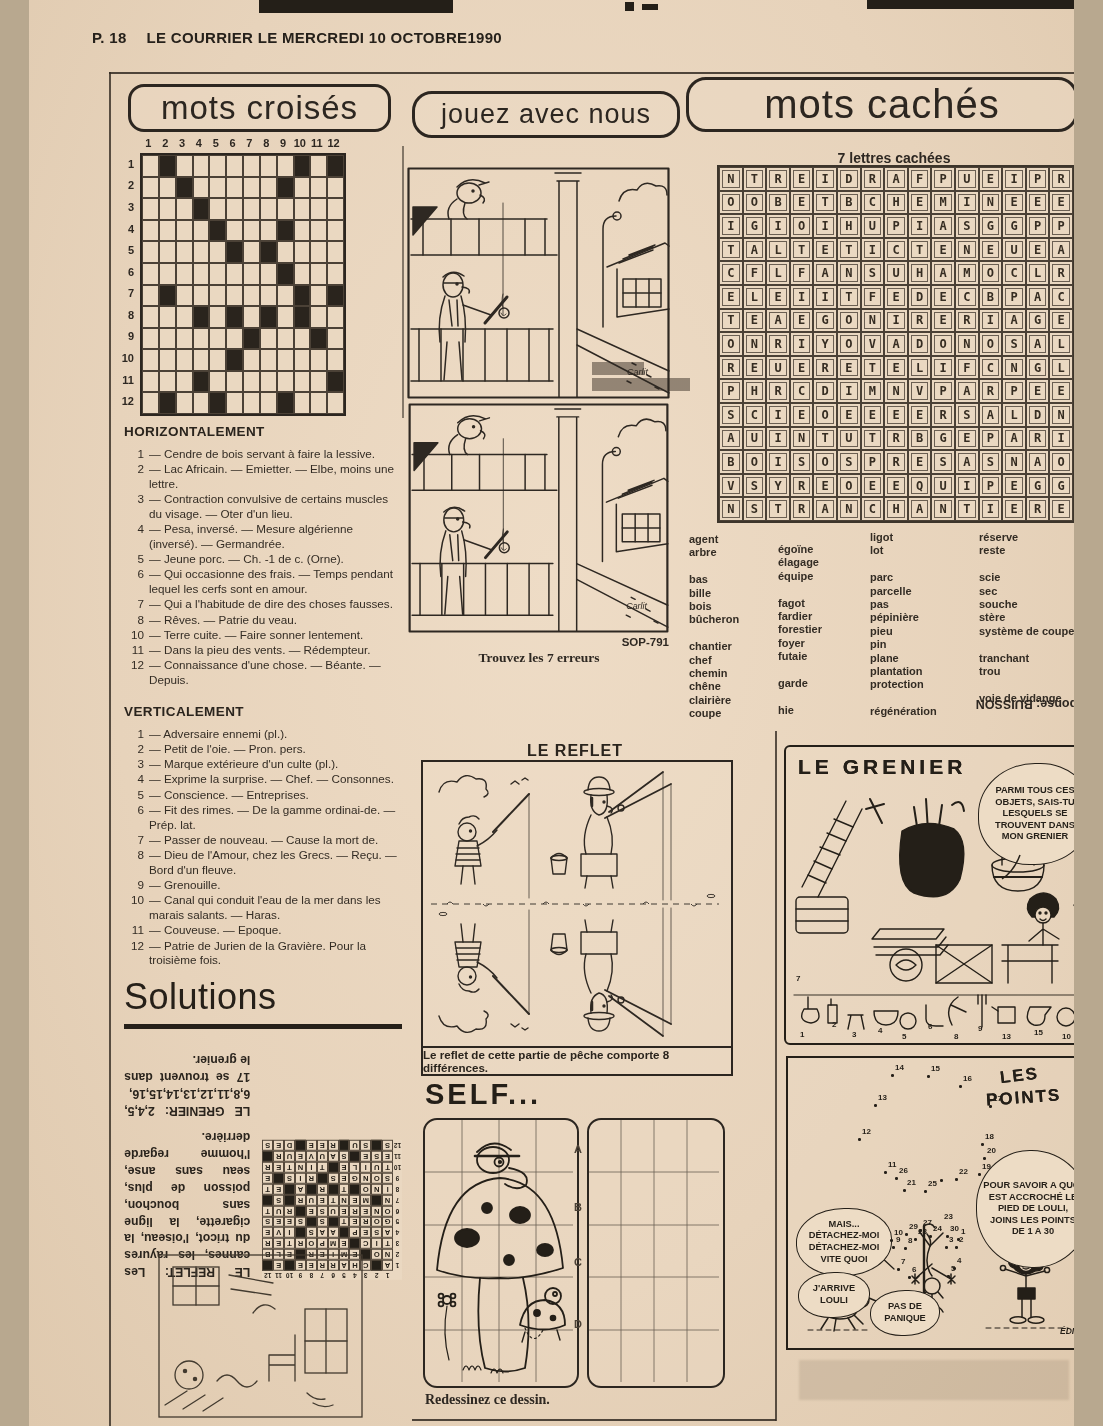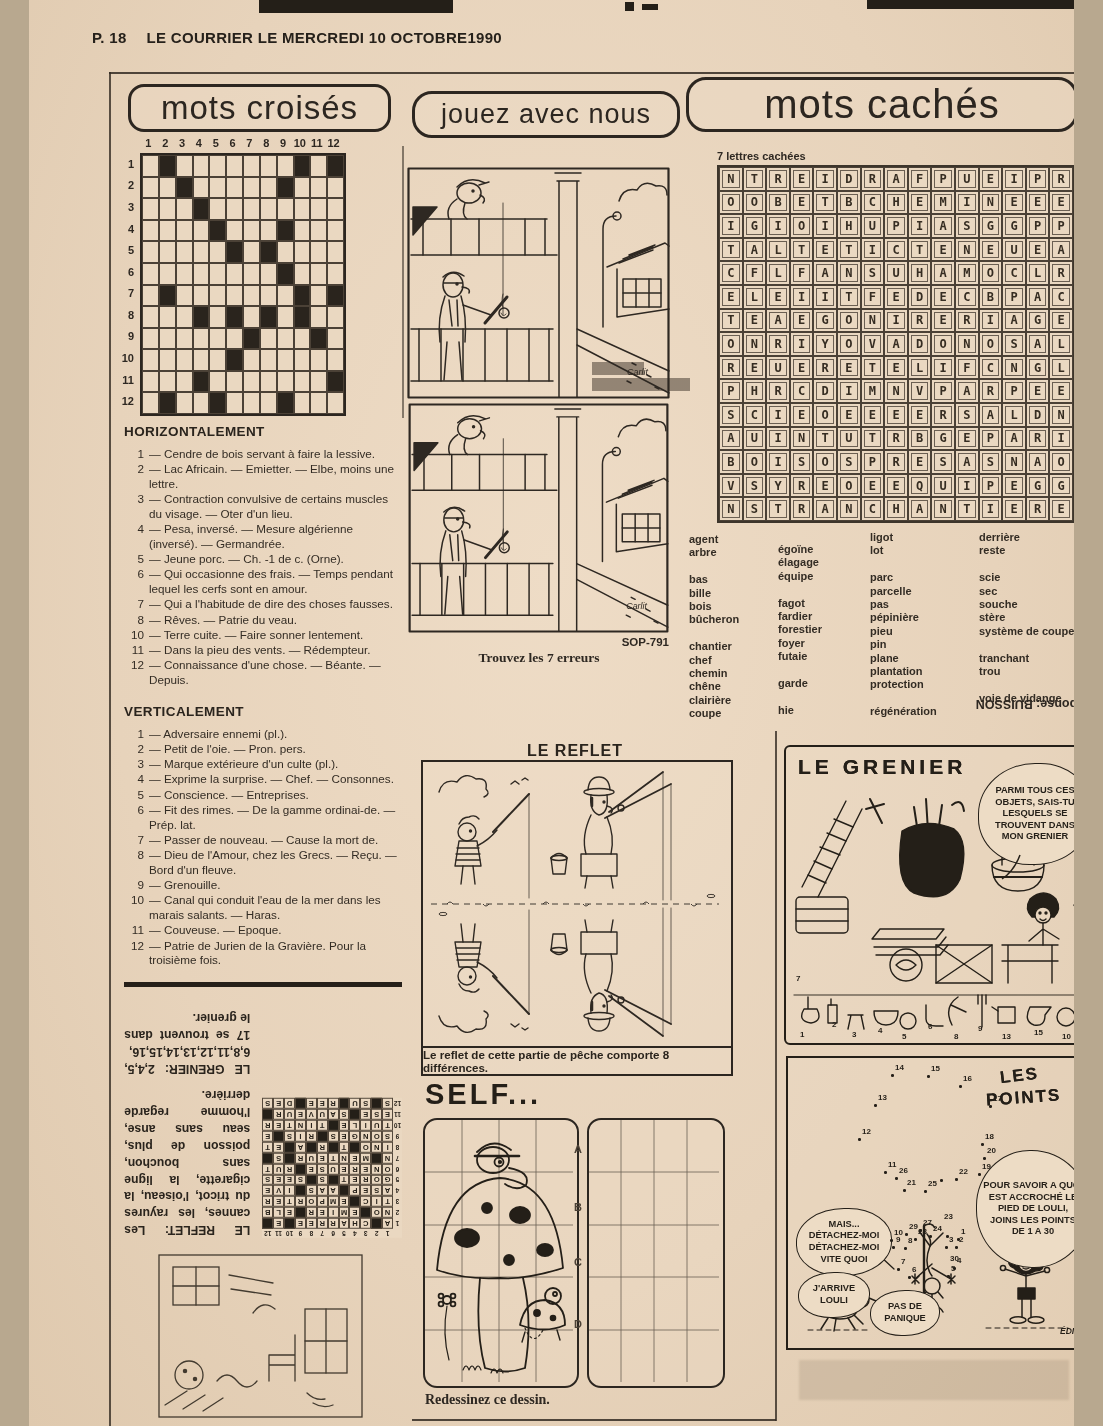--- a/index.html
+++ b/index.html
@@ -52,21 +52,21 @@
   .sc.blk{background:#241f18;}
   .sol-text{width:126px;font-size:12.2px;font-weight:700;line-height:1.38;text-align:justify;color:#2a241d;}
   .sol-text p{margin:0 0 10px 0;}
 
   
   .ws{position:absolute;display:grid;grid-template-columns:repeat(15,1fr);grid-template-rows:repeat(15,1fr);
       border:2px solid #3d352b;background:#ead8c1;}
   .wsc{border:1px solid #4b4136;outline:1px solid rgba(75,65,54,.8);outline-offset:-4px;
        display:flex;align-items:center;justify-content:center;
        font-family:"DejaVu Sans Mono", monospace;font-size:12px;font-weight:700;color:#362d22;}
-  .wscolhead{position:absolute;font-size:11px;font-weight:700;}
+  .wscolhead{position:absolute;text-align:center;font-size:14px;font-weight:700;}
   .wswcol{position:absolute;font-size:11px;font-weight:700;color:#332c24;}
   .wsw{height:13.4px;line-height:13.4px;white-space:nowrap;}
   .flip180{transform:rotate(180deg);}
 
   
   .panelbox{position:absolute;border:2px solid #2c2620;background:rgba(238,224,204,.25);}
   .capbar{position:absolute;left:0;right:0;bottom:0;height:26px;border-top:2px solid #2c2620;
           display:flex;align-items:center;justify-content:center;font-size:11.6px;font-weight:700;color:#2a241d;}
   .sectitle{position:absolute;text-align:center;font-weight:700;color:#2a241d;}
   .bubbleword{font-weight:900;letter-spacing:3px;font-size:29px;color:#241f18;}
@@ -392,20 +392,21 @@
           <span class="ct">— Couveuse. — Epoque.</span>
         </div>
         <div class="clue">
           <span class="cn">12</span>
           <span class="ct">— Patrie de Jurien de la Gravière. Pour la troisième fois.</span>
         </div>
       </div>
   </div>
 
   <div class="abs" style="left:95px;top:976px;width:278px;">
+    <div class="sol-head">Solutions</div>
     <div class="sol-rule"></div>
     <div class="sol-flip">
       <div class="sol-gridwrap" id="sol-grid">
           <span class="snum"></span>
           <span class="snum">1</span>
           <span class="snum">2</span>
           <span class="snum">3</span>
           <span class="snum">4</span>
           <span class="snum">5</span>
           <span class="snum">6</span>
@@ -1021,21 +1022,21 @@
       <div class="wsw">pépinière</div>
       <div class="wsw">pieu</div>
       <div class="wsw">pin</div>
       <div class="wsw">plane</div>
       <div class="wsw">plantation</div>
       <div class="wsw">protection</div>
       <div class="wsw">&nbsp;</div>
       <div class="wsw">régénération</div>
     </div>
   <div class="wswcol" id="ws-col3" style="left:950px;top:531px;width:110px;">
-      <div class="wsw">derrière</div>
+      <div class="wsw">réserve</div>
       <div class="wsw">reste</div>
       <div class="wsw">&nbsp;</div>
       <div class="wsw">scie</div>
       <div class="wsw">sec</div>
       <div class="wsw">souche</div>
       <div class="wsw">stère</div>
       <div class="wsw">système de coupe</div>
       <div class="wsw">&nbsp;</div>
       <div class="wsw">tranchant</div>
       <div class="wsw">trou</div>
@@ -1200,21 +1201,21 @@
         <span class="dotn" style="left: 97px; top: 171px;">10</span>
         <span class="dot" style="left: 108px; top: 175px;"></span>
         <span class="dotn" style="left: 112px; top: 165px;">29</span>
         <span class="dot" style="left: 117px; top: 180px;"></span>
         <span class="dotn" style="left: 121px; top: 170px;">28</span>
         <span class="dot" style="left: 122px; top: 171px;"></span>
         <span class="dotn" style="left: 126px; top: 161px;">27</span>
         <span class="dot" style="left: 132px; top: 177px;"></span>
         <span class="dotn" style="left: 136px; top: 167px;">24</span>
         <span class="dot" style="left: 149px; top: 177px;"></span>
-        <span class="dotn" style="left: 153px; top: 167px; margin-top: 30px;">30</span>
+        <span class="dotn" style="left: 153px; top: 167px;">30</span>
         <span class="dot" style="left: 160px; top: 180px;"></span>
         <span class="dotn" style="left: 164px; top: 170px;">1</span>
         <span class="dot" style="left: 95px; top: 188px;"></span>
         <span class="dotn" style="left: 99px; top: 178px;">9</span>
         <span class="dot" style="left: 107px; top: 189px;"></span>
         <span class="dotn" style="left: 111px; top: 179px;">8</span>
         <span class="dot" style="left: 148px; top: 188px;"></span>
         <span class="dotn" style="left: 152px; top: 178px;">3</span>
         <span class="dot" style="left: 158px; top: 188px;"></span>
         <span class="dotn" style="left: 162px; top: 178px;">2</span>

